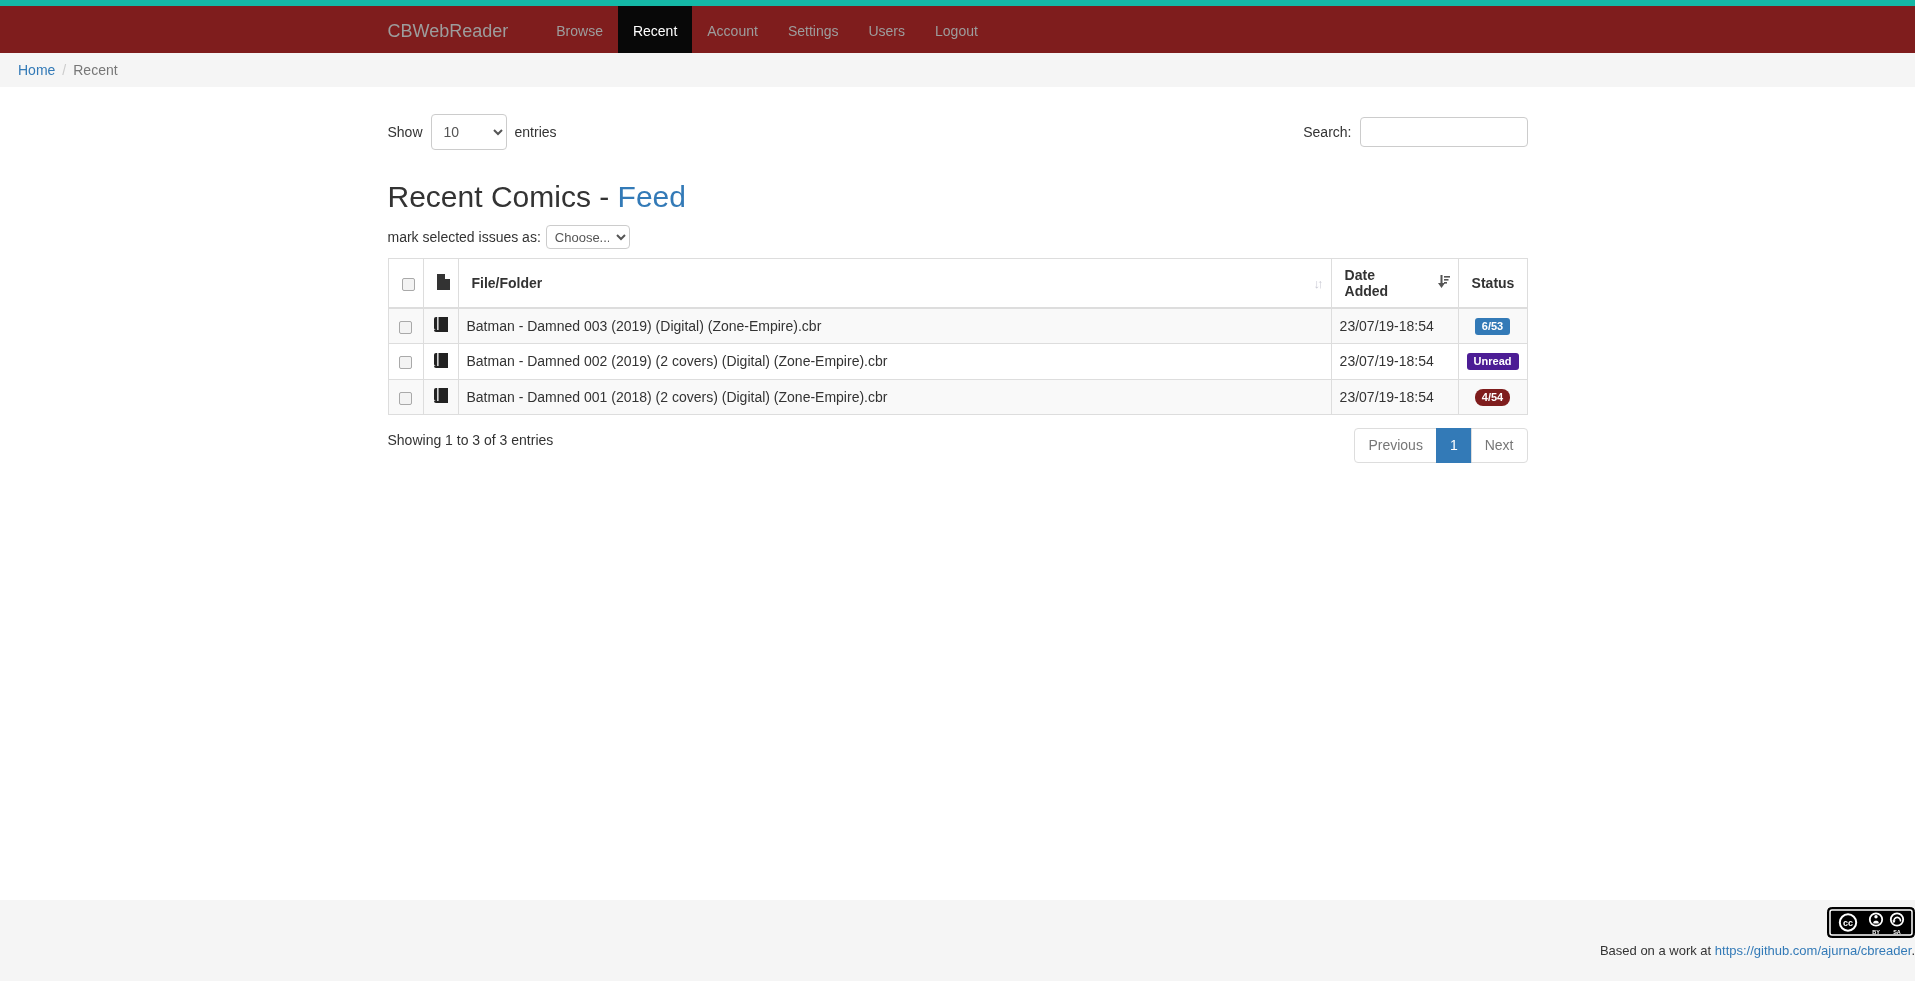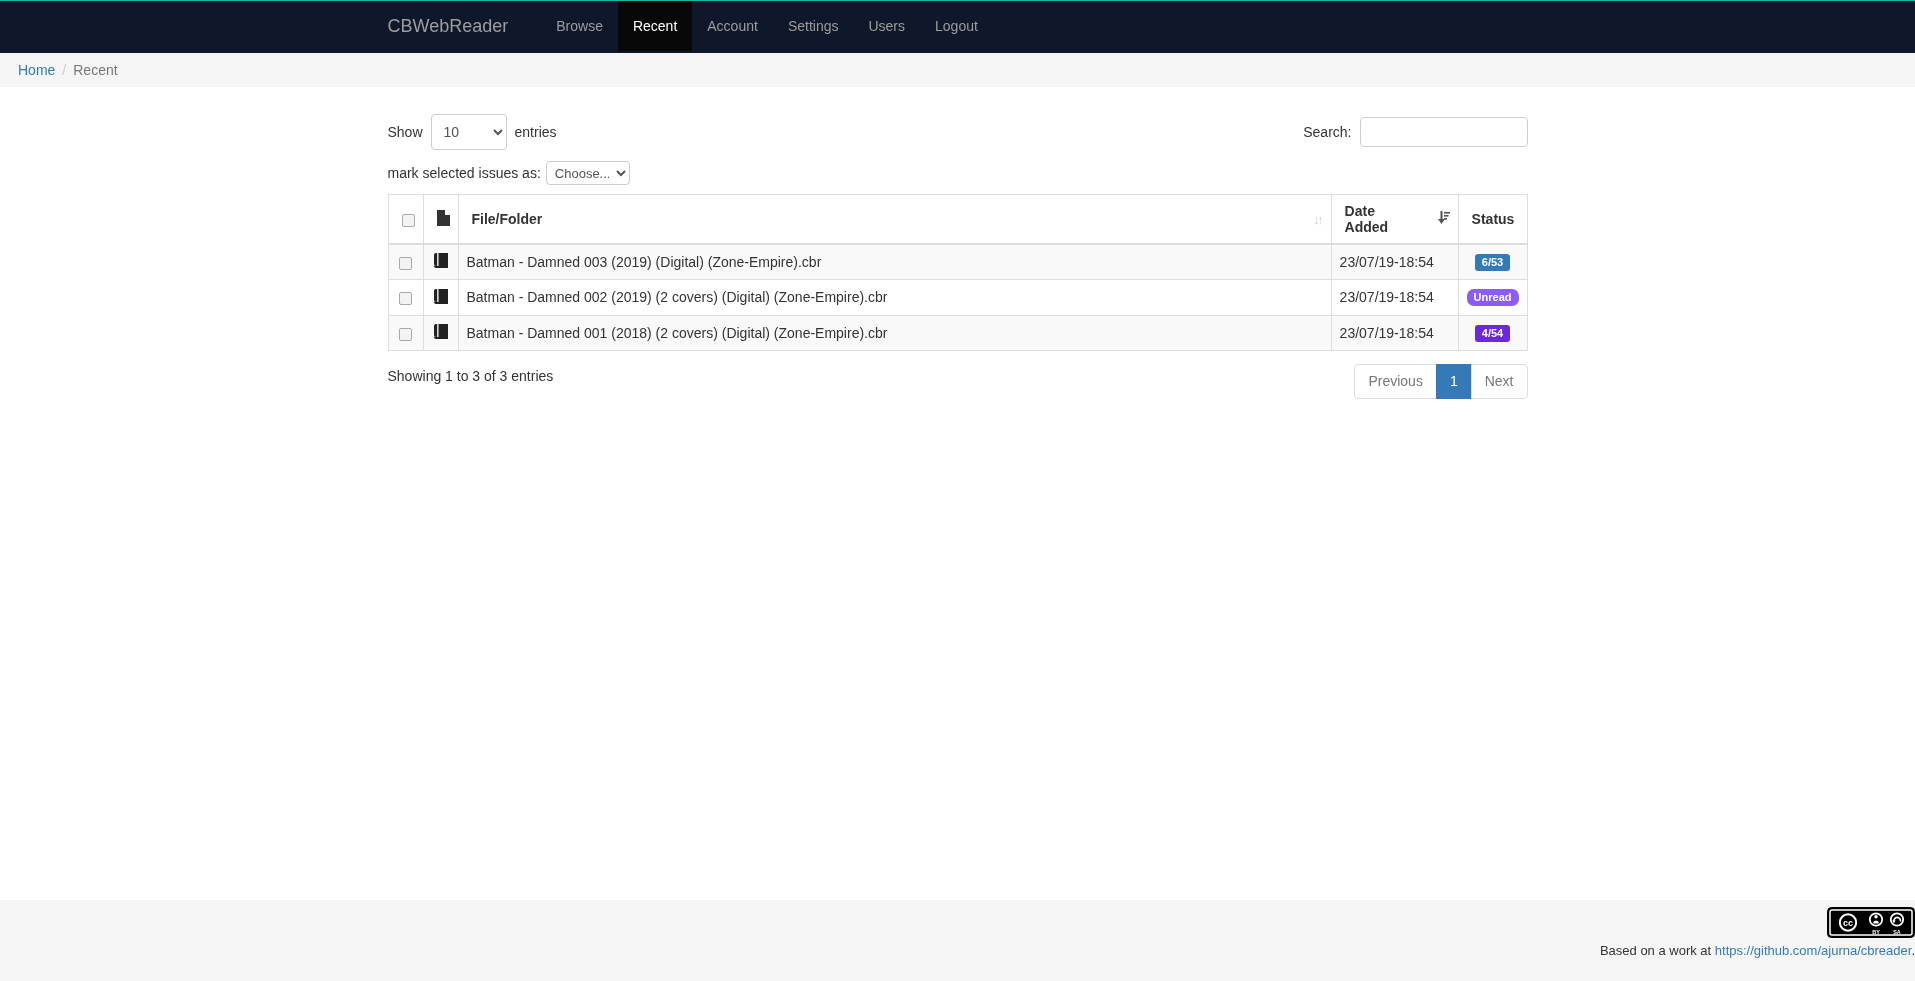--- a/index.html
+++ b/index.html
@@ -6,21 +6,21 @@
   html,body { background:#fff; }
   body {
     font-family:"Liberation Sans", sans-serif;
     font-size:14px; color:#333;
     min-height:981px; width:1915px;
     display:flex; flex-direction:column;
   }
 
   
   .navbar {
-    background:#0f172a; border-top:1px solid #14b8a6;
+    background:#7f1d1d; border-top:6px solid #14b8a6;
     height:53px; flex:0 0 auto;
   }
   .navbar-inner {
     width:1140px; margin:0 auto; height:50px;
     display:flex; align-items:stretch;
   }
   .brand {
     color:#9d9d9d; font-size:18px; line-height:50px;
     padding:0 15px 0 0; cursor:pointer; text-decoration:none;
   }
@@ -149,20 +149,21 @@
       <span>Show</span>
       <select><option>10</option></select>
       <span>entries</span>
     </div>
     <div class="search-wrap">
       <span>Search:</span>
       <input type="text" class="search-input" value="" style="">
     </div>
   </div>
 
+  <h2 class="page-title"><span>Recent Comics - </span><a>Feed</a></h2>
 
   <div class="mark-row">
     <span>mark selected issues as:</span>
     <select class="small-select"><option>Choose...</option></select>
   </div>
 
   <table class="comics">
     <thead>
       <tr>
         <th class="col-check"><input type="checkbox" style=""></th>
@@ -220,36 +221,36 @@
           <span class="icon-svg">
             <svg width="14" height="15" viewBox="0 0 14 15">
                 <path fill="#222" d="M2 0 h12 v13 h-12 a2 2 0 0 1 -2 -2 v-9 a2 2 0 0 1 2 -2 z"></path>
                 <rect x="3.2" y="0" width="1.3" height="13" fill="#fff"></rect>
                 <path fill="#222" d="M2 13 h12 v2 h-12 a2 2 0 0 1 -2 -2 z"></path>
               </svg>
           </span>
         </td>
         <td>Batman - Damned 002 (2019) (2 covers) (Digital) (Zone-Empire).cbr</td>
         <td class="col-date">23/07/19-18:54</td>
-        <td class="col-status"><span class="badge" style="background-color: #8b5cf6; border-radius: 7px;">Unread</span></td>
+        <td class="col-status"><span class="badge" style="background-color: #4c1d95;">Unread</span></td>
       </tr>
       <tr>
         <td class="col-check"><input type="checkbox" style=""></td>
         <td class="col-icon">
           <span class="icon-svg">
             <svg width="14" height="15" viewBox="0 0 14 15">
                 <path fill="#222" d="M2 0 h12 v13 h-12 a2 2 0 0 1 -2 -2 v-9 a2 2 0 0 1 2 -2 z"></path>
                 <rect x="3.2" y="0" width="1.3" height="13" fill="#fff"></rect>
                 <path fill="#222" d="M2 13 h12 v2 h-12 a2 2 0 0 1 -2 -2 z"></path>
               </svg>
           </span>
         </td>
         <td>Batman - Damned 001 (2018) (2 covers) (Digital) (Zone-Empire).cbr</td>
         <td class="col-date">23/07/19-18:54</td>
-        <td class="col-status"><span class="badge" style="background-color: #6d28d9;">4/54</span></td>
+        <td class="col-status"><span class="badge" style="background-color: #7f1d1d; border-radius: 8px;">4/54</span></td>
       </tr>
     </tbody>
   </table>
 
   <div class="info-row">
     <span>Showing 1 to 3 of 3 entries</span>
     <ul class="pagination">
       <li class="page-item">Previous</li>
       <li class="page-item current">1</li>
       <li class="page-item">Next</li>

